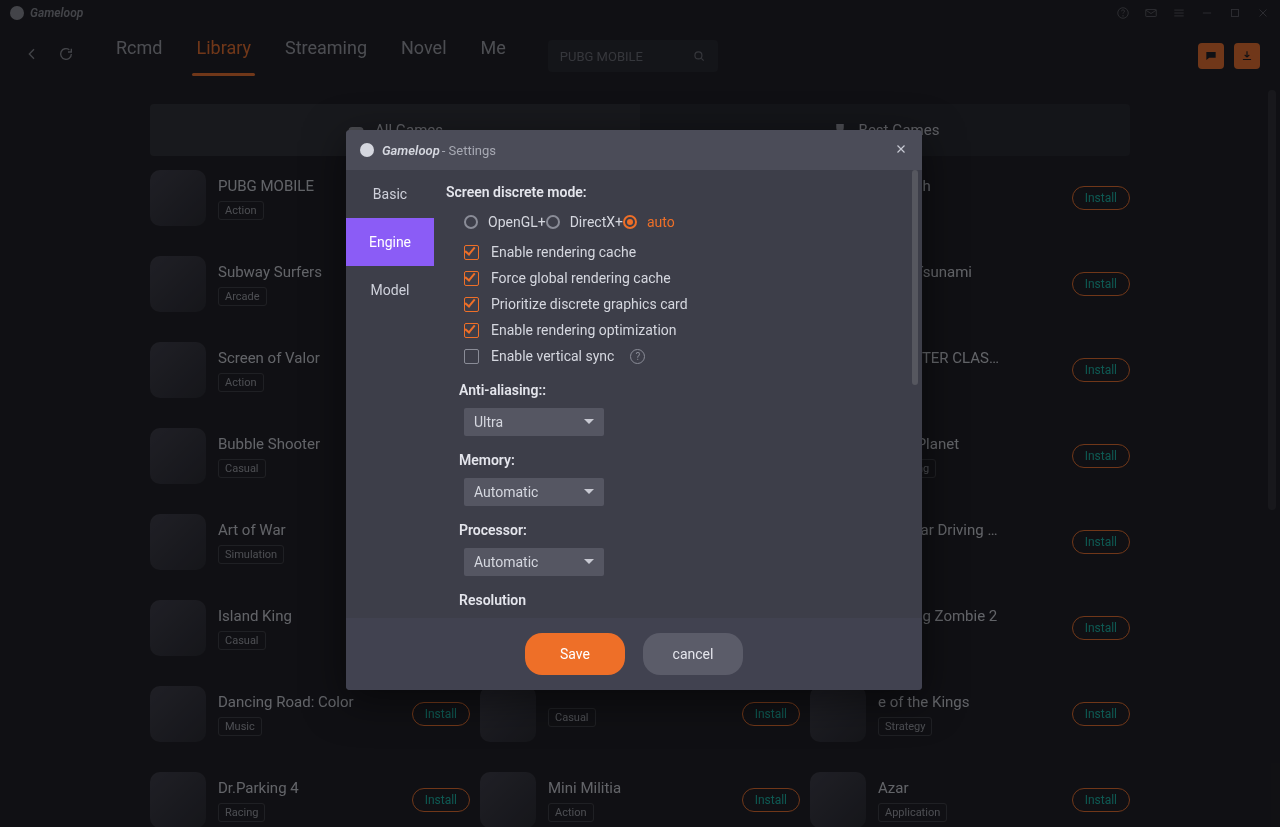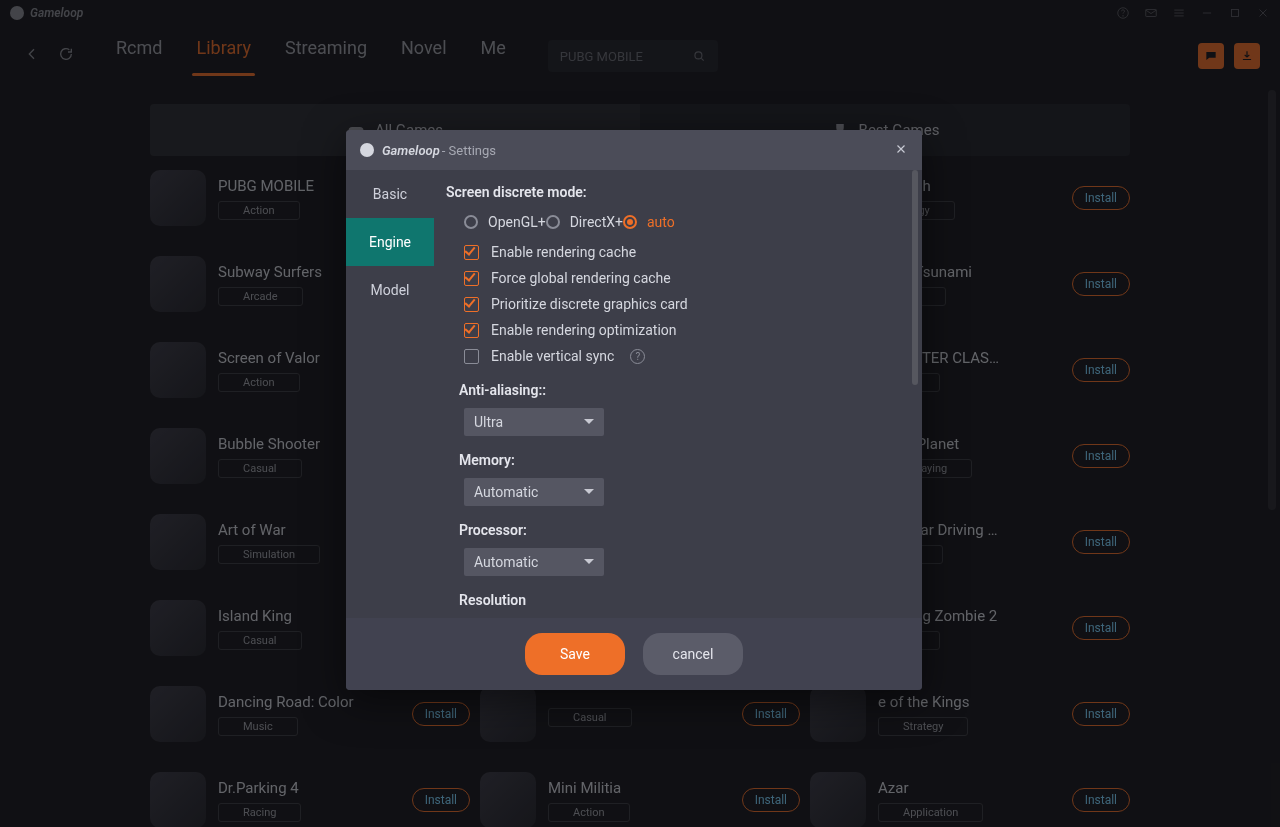--- a/index.html
+++ b/index.html
@@ -35,39 +35,39 @@
   .cat-tab { flex: 1; display: flex; align-items: center; justify-content: center; gap: 10px; background: #232428; color: #c7cad0; font-size: 15px; cursor: pointer; }
   .cat-tab.active { background: #2c2d32; }
   .cat-tab svg { width: 18px; height: 18px; fill: #9ea1a7; }
 
   
   .grid { display: grid; grid-template-columns: repeat(3, 1fr); column-gap: 10px; row-gap: 26px; padding: 0 150px; }
   .game-card { display: flex; align-items: center; gap: 12px; height: 60px; }
   .thumb { width: 56px; height: 56px; border-radius: 10px; background: linear-gradient(135deg,#3b3b44,#25262b); flex-shrink: 0; }
   .game-info { display: flex; flex-direction: column; gap: 6px; overflow: hidden; }
   .game-title { font-size: 15px; color: #cfd2d8; white-space: nowrap; overflow: hidden; text-overflow: ellipsis; }
-  .game-tag { font-size: 11px; color: #9ea1a7; border: 1px solid #3b3c41; border-radius: 3px; padding: 2px 24px; width: fit-content; }
-  .install-btn { margin-left: auto; border: 1px solid #ee6f28; color: #7dd3fc; font-size: 12px; border-radius: 12px; padding: 4px 12px; cursor: pointer; background: transparent; }
+  .game-tag { font-size: 11px; color: #9ea1a7; border: 1px solid #3b3c41; border-radius: 3px; padding: 2px 6px; width: fit-content; }
+  .install-btn { margin-left: auto; border: 1px solid #ee6f28; color: #14b8a6; font-size: 12px; border-radius: 12px; padding: 4px 12px; cursor: pointer; background: transparent; }
 
   
   .dim { position: absolute; inset: 0; background: rgba(10,10,12,.55); }
 
   
   .modal { position: absolute; left: 346px; top: 130px; width: 576px; height: 560px; background: #3d3e49; border-radius: 4px; box-shadow: 0 10px 40px rgba(0,0,0,.5); display: flex; flex-direction: column; overflow: hidden; }
   .modal-titlebar { height: 40px; background: #4b4c58; display: flex; align-items: center; padding: 0 14px; color: #d5d7df; font-size: 13px; }
   .modal-titlebar .mt-logo { width: 14px; height: 14px; border-radius: 50%; background: #d5d7df; margin-right: 8px; }
   .modal-titlebar .mt-brand { font-weight: 600; font-style: italic; }
   .modal-titlebar .mt-sub { color: #a7a9b3; margin-left: 2px; }
   .modal-titlebar .mt-close { margin-left: auto; cursor: pointer; }
   .modal-titlebar .mt-close svg { width: 14px; height: 14px; stroke: #c8cad4; stroke-width: 2; fill: none; }
 
   .modal-body { flex: 1; display: flex; min-height: 0; }
   .modal-side { width: 88px; display: flex; flex-direction: column; }
   .side-item { height: 48px; display: flex; align-items: center; justify-content: center; font-size: 14px; color: #cfd1db; cursor: pointer; }
-  .side-item.active { background: #0f766e; color: #fff; }
+  .side-item.active { background: #8b5cf6; color: #fff; }
 
   .modal-content { flex: 1; padding: 12px 26px 0 12px; color: #d5d7df; font-size: 14px; overflow: hidden; position: relative; }
   .modal-scrollbar { position: absolute; right: 4px; top: 0; width: 6px; height: 48%; background: #56575f; border-radius: 3px; }
 
   .section-title { margin: 2px 0 14px 0; font-size: 14px; font-weight: 600; color: #e4e5ec; }
   .radio-row { display: flex; margin: 0 0 14px 18px; align-items: center; }
   .radio { display: flex; align-items: center; gap: 10px; cursor: pointer; }
   .radio .dot { width: 14px; height: 14px; border-radius: 50%; border: 2px solid #8a8c97; display: inline-block; position: relative; }
   .radio.selected .dot { border-color: #ee6f28; }
   .radio.selected .dot::after { content: ""; position: absolute; inset: 2px; background: #ee6f28; border-radius: 50%; }

